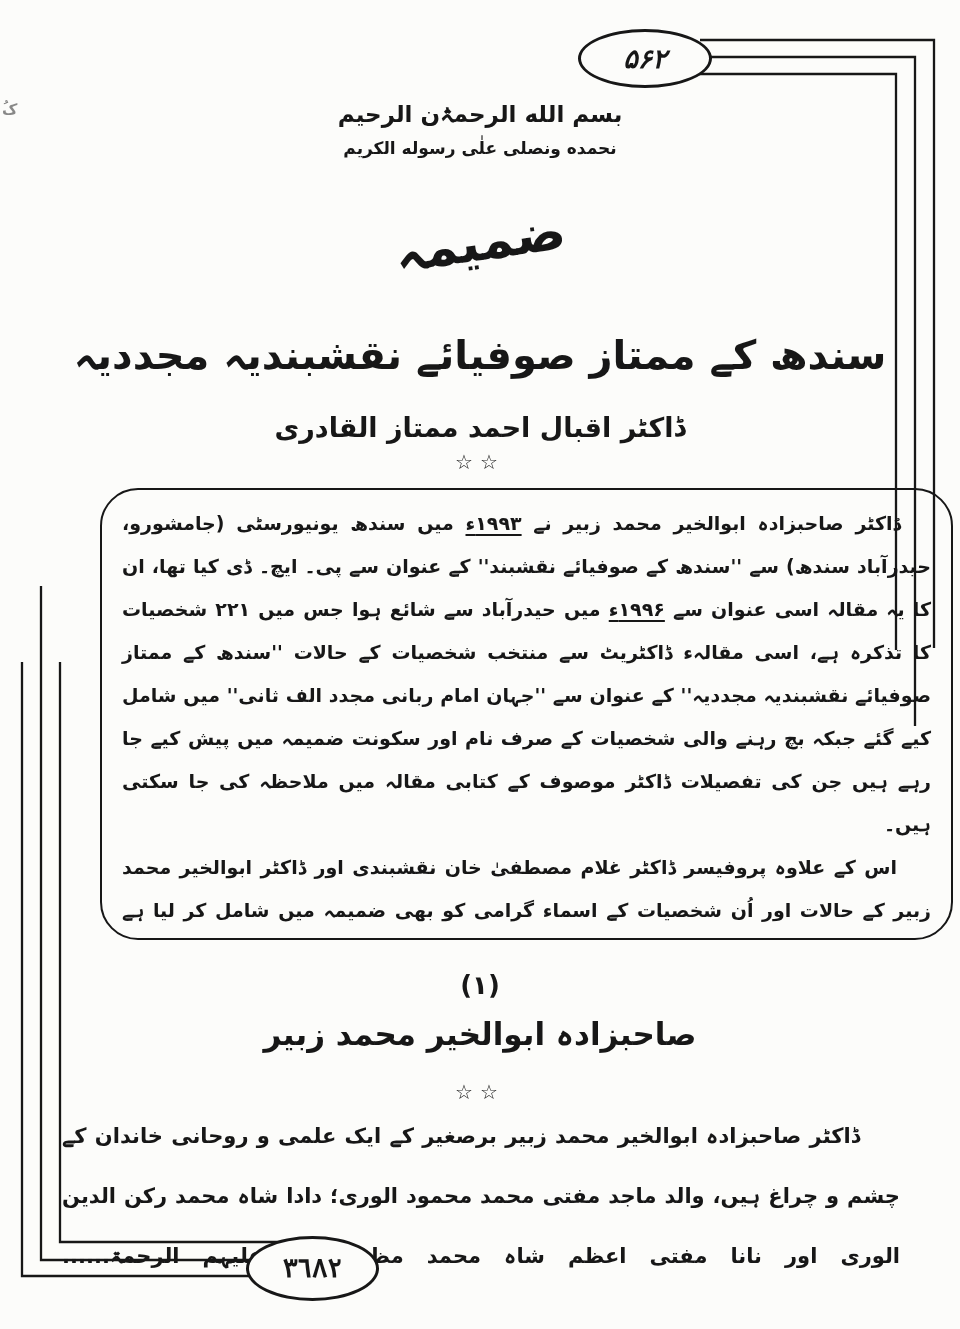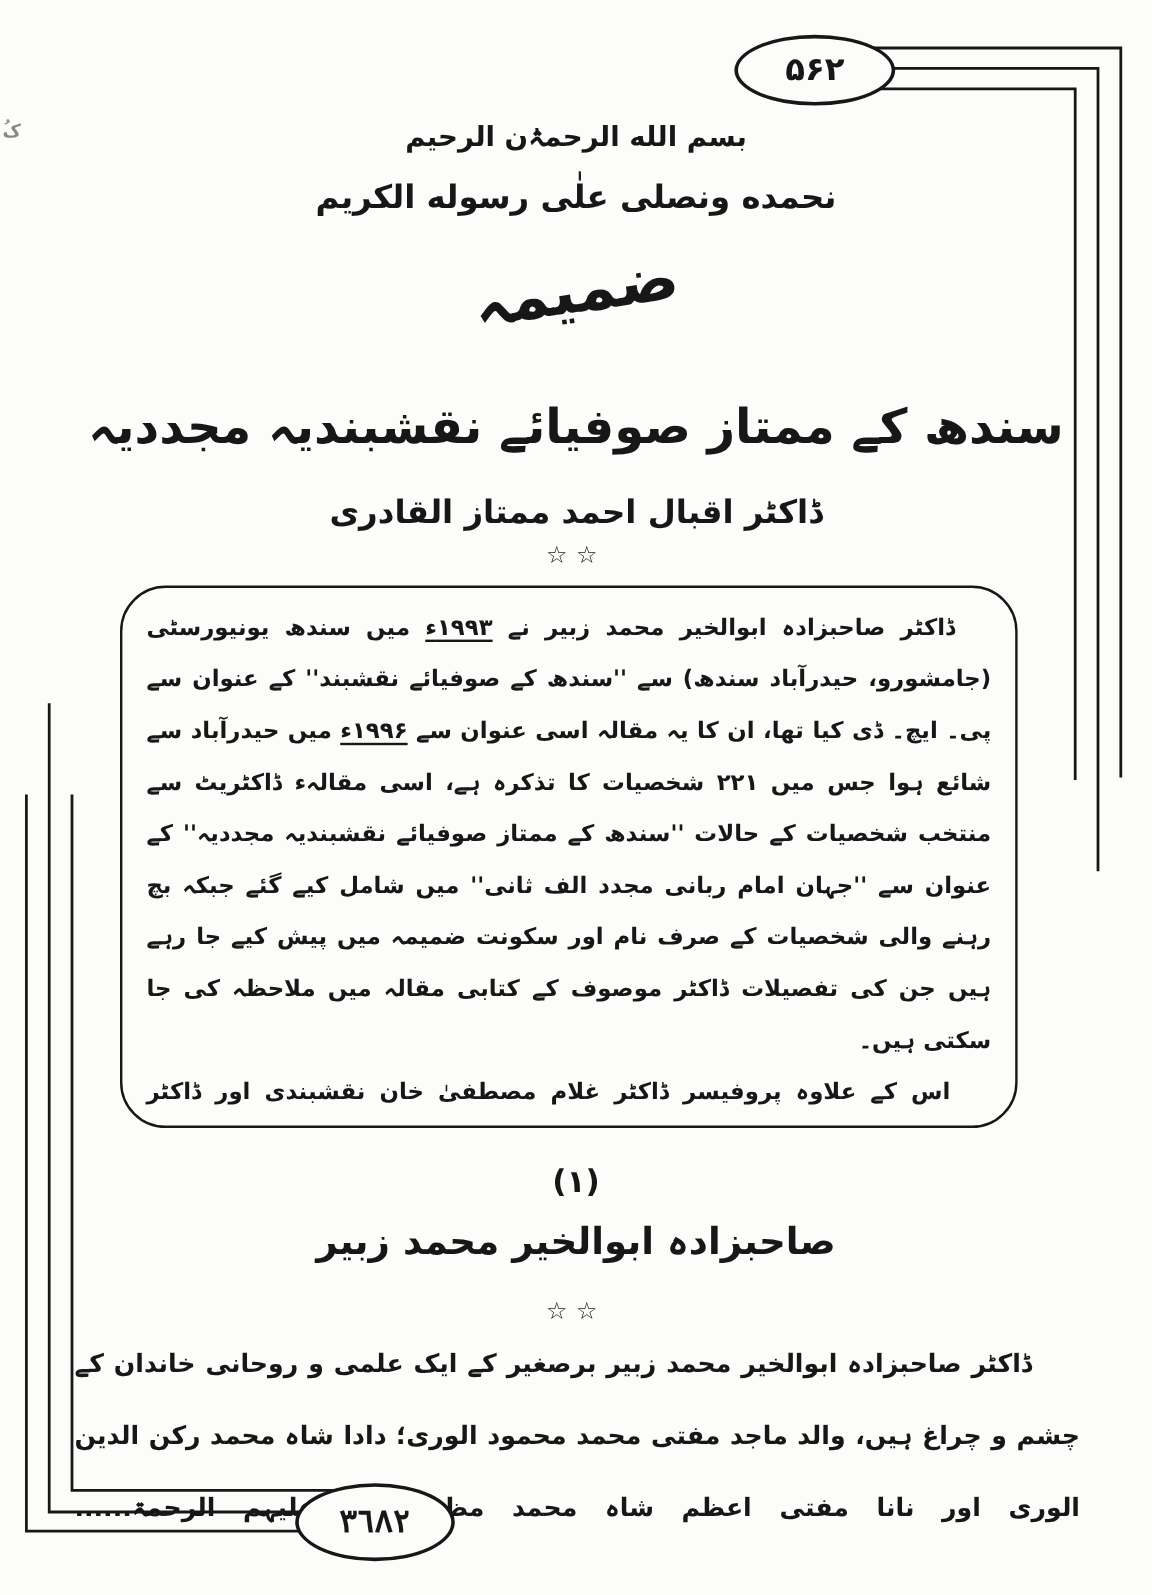--- a/index.html
+++ b/index.html
@@ -17,33 +17,33 @@
   #linework{position:absolute;left:0;top:0;z-index:1;}
   
   .oval{
     position:absolute;z-index:2;
     border:3px solid #171717;border-radius:50%;
     background:#fcfcfa;
     display:flex;align-items:center;justify-content:center;
     font-weight:bold;font-size:27px;
     direction:rtl;
   }
-  .oval-top{left:612px;top:29px;width:128px;height:53px;}
+  .oval-top{left:578px;top:29px;width:128px;height:53px;font-style:italic;}
   .oval-bottom{left:246px;top:1236px;width:127px;height:59px;font-size:25px;font-family:Liberation Serif, serif;}
   
   .bismillah{top:101px;font-size:23px;}
-  .tahmid{top:149px;font-size:27px;}
+  .tahmid{top:138px;font-size:17px;}
   .supertitle{top:212px;font-size:52px;transform:rotate(-8deg);}
   .main-title{top:332px;font-size:40px;letter-spacing:1px;}
   .author{top:412px;font-size:27px;}
   .stars{font-size:20px;letter-spacing:7px;color:#222;}
   .stars1{top:450px;}
   
   .intro-box{
-    left:100px;top:488px;width:748px;height:452px;
+    left:100px;top:488px;width:853px;height:452px;
     box-sizing:border-box;
     border:2.2px solid #171717;border-radius:38px;
     padding:12px 20px 8px 20px;
     direction:rtl;text-align:justify;
     font-size:19px;font-weight:bold;line-height:43px;
     overflow:hidden;z-index:2;
   }
   .intro-box .p1{text-indent:30px;margin:0;}
   .intro-box .p2{text-indent:34px;margin:0;text-align-last:left;}
   .u{text-decoration:underline;text-decoration-thickness:2px;text-underline-offset:4px;}

